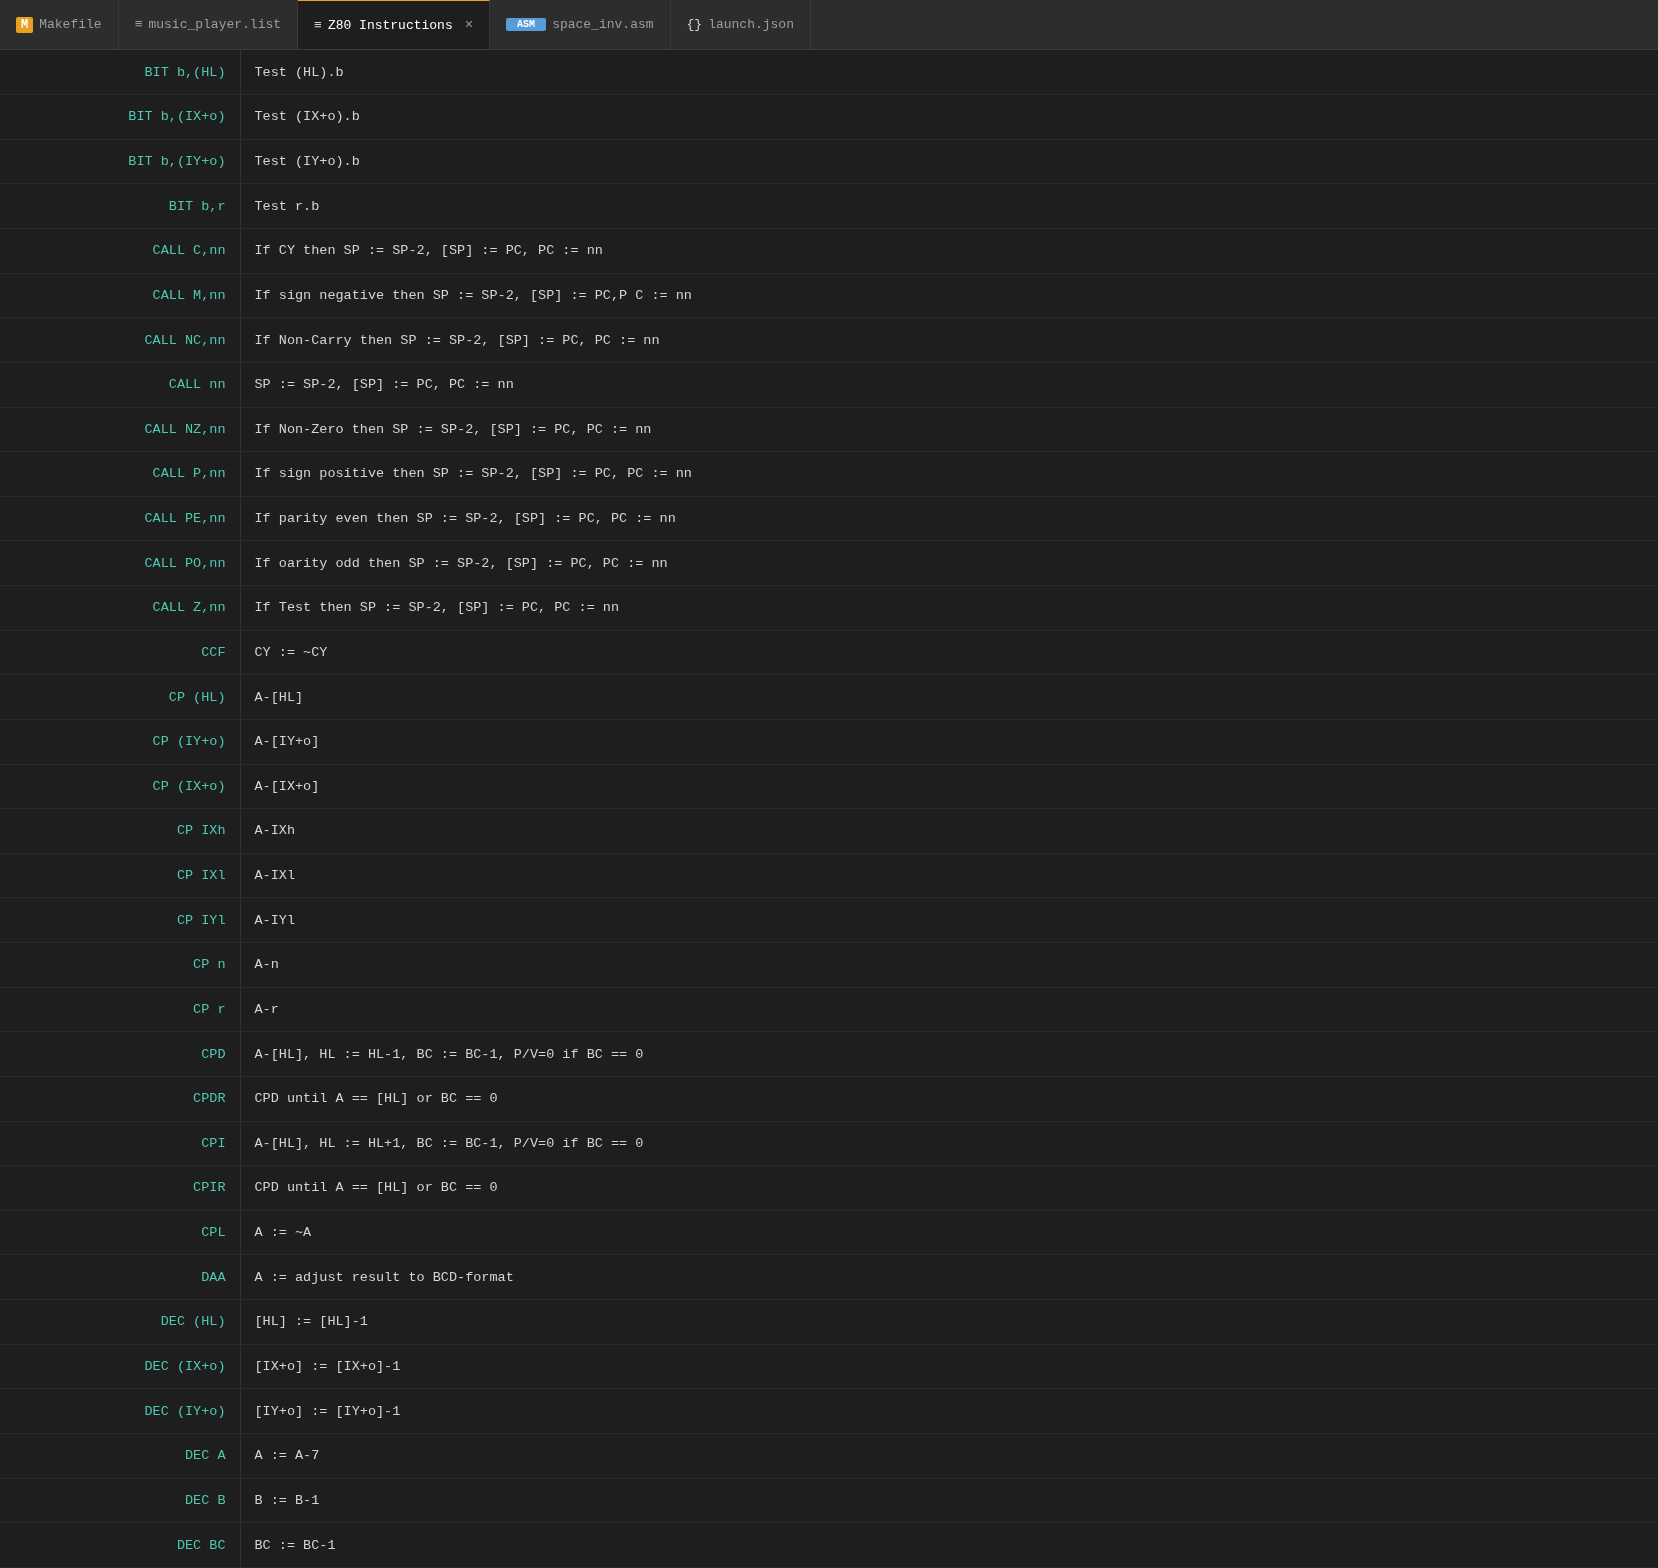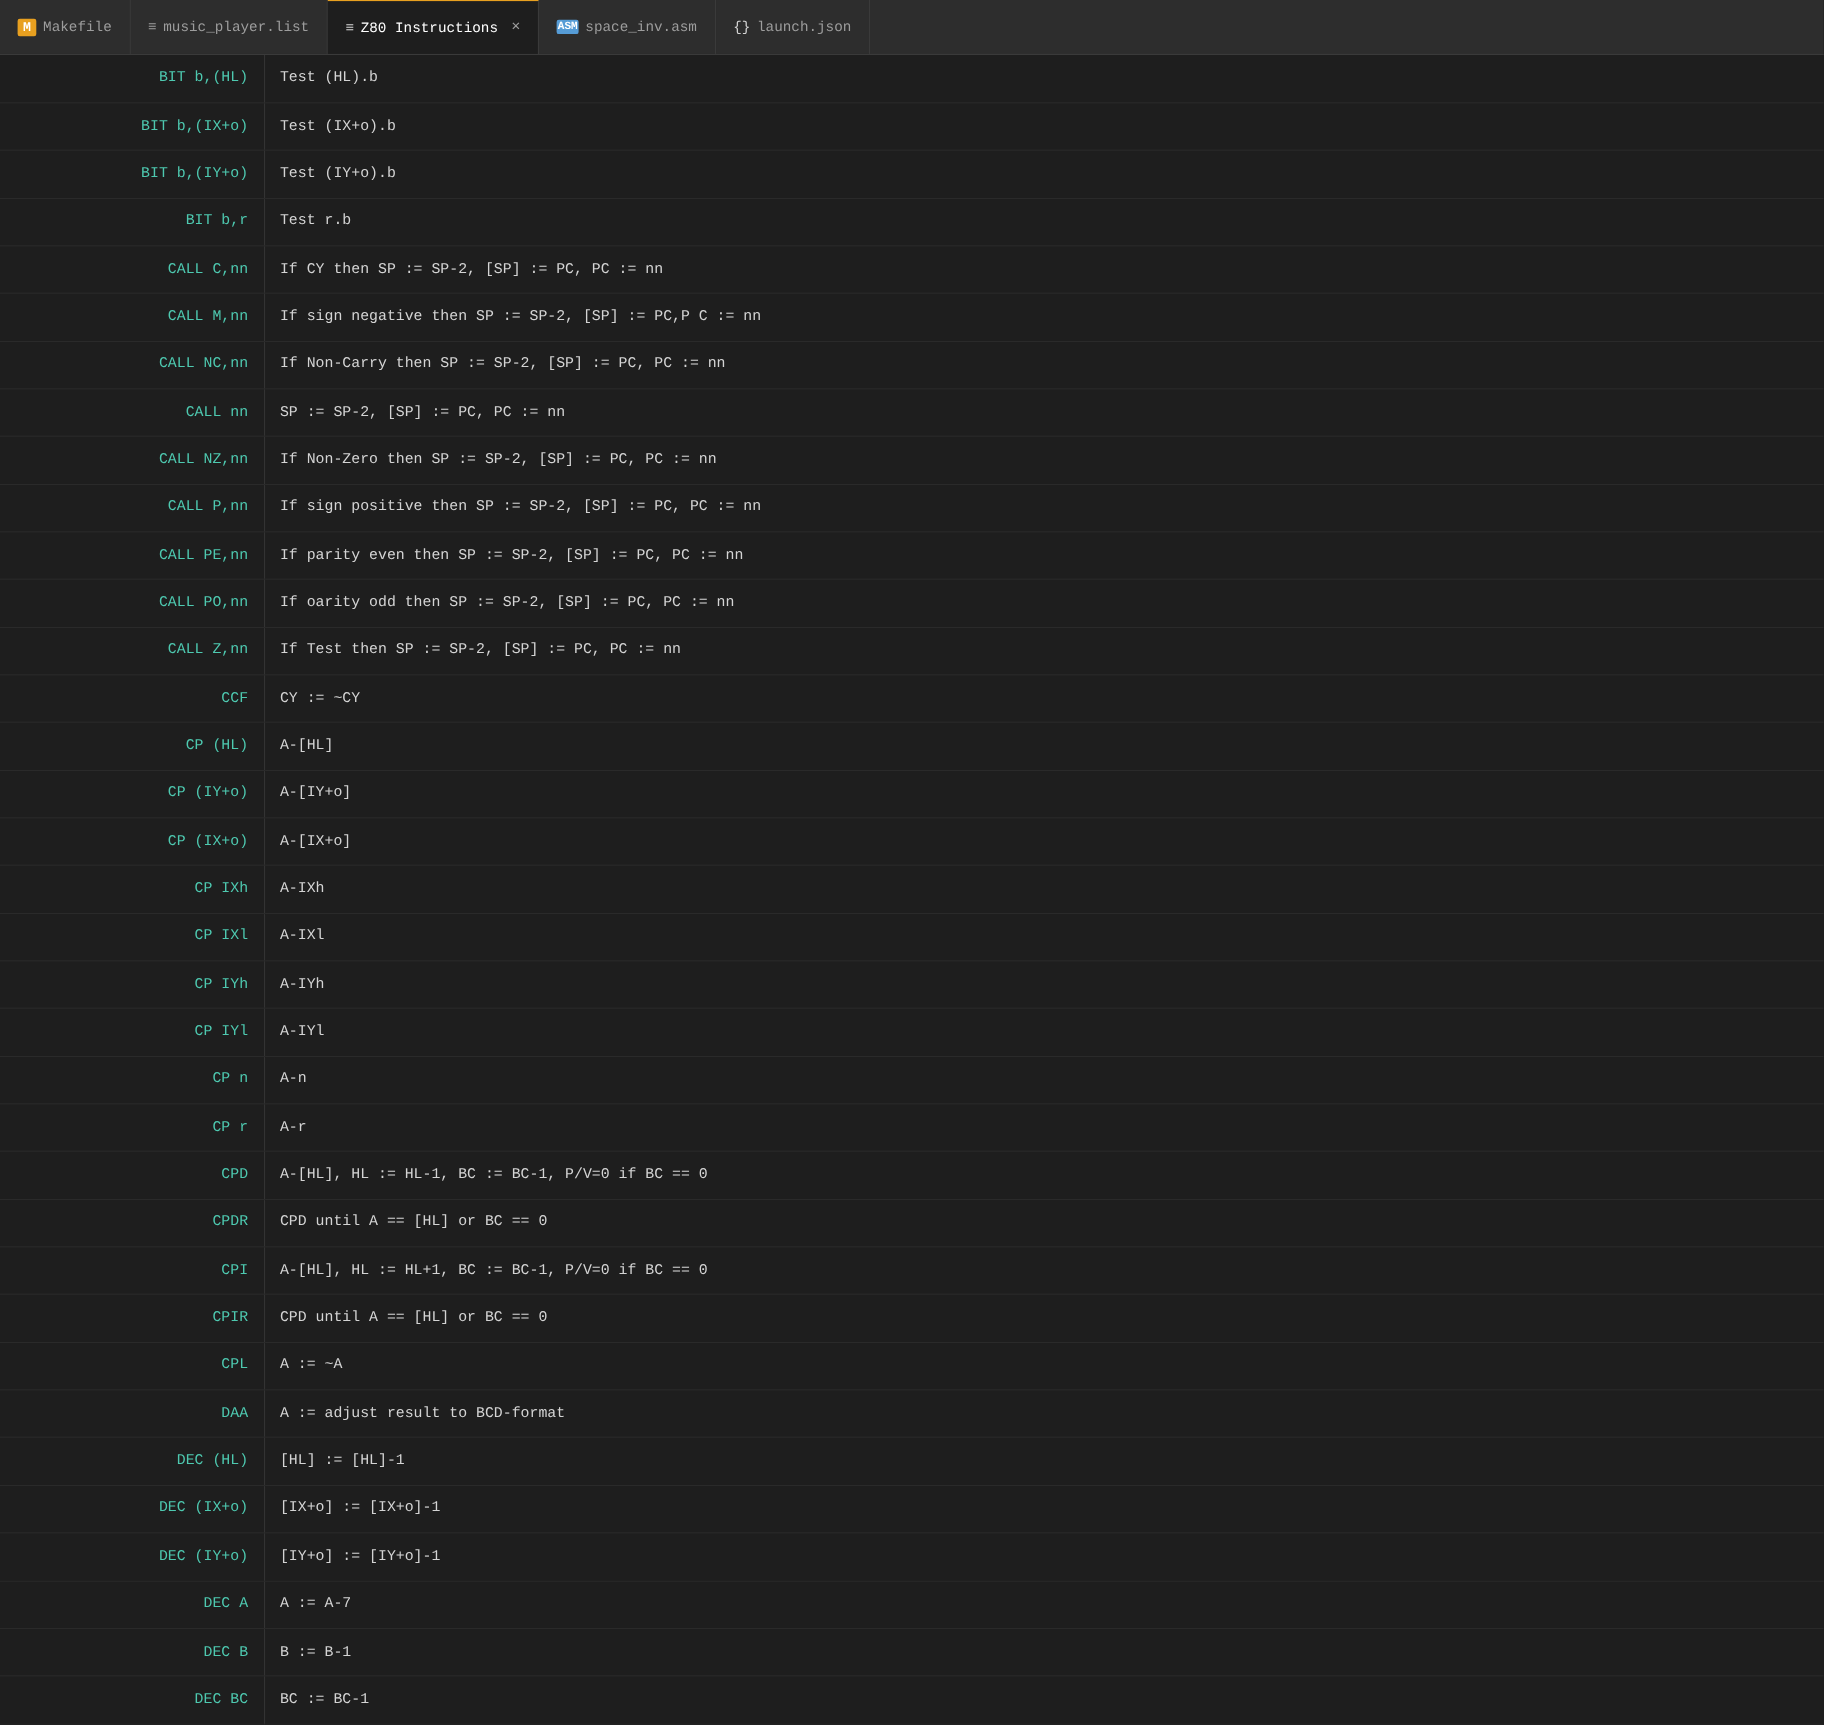--- a/index.html
+++ b/index.html
@@ -38,21 +38,21 @@
       color: #ffffff;
       border-top: 1px solid #e8a020;
     }
     .tab-icon {
       font-size: 13px;
     }
     .tab-icon-asm {
       background: #569cd6;
       color: white;
       font-size: 10px;
-      padding: 1px 1px;
+      padding: 1px 11px;
       border-radius: 2px;
       font-weight: bold;
     }
     .tab-icon-json {
       color: #d4d4d4;
       font-size: 13px;
     }
     .tab-close {
       margin-left: 6px;
       font-size: 14px;
@@ -204,24 +204,20 @@
         </tr>
         <tr>
           <td>CP IXh</td>
           <td>A-IXh</td>
         </tr>
         <tr>
           <td>CP IXl</td>
           <td>A-IXl</td>
         </tr>
         <tr>
-          <td>CP IYh</td>
-          <td>A-IYh</td>
-        </tr>
-        <tr>
           <td>CP IYl</td>
           <td>A-IYl</td>
         </tr>
         <tr>
           <td>CP n</td>
           <td>A-n</td>
         </tr>
         <tr>
           <td>CP r</td>
           <td>A-r</td>

